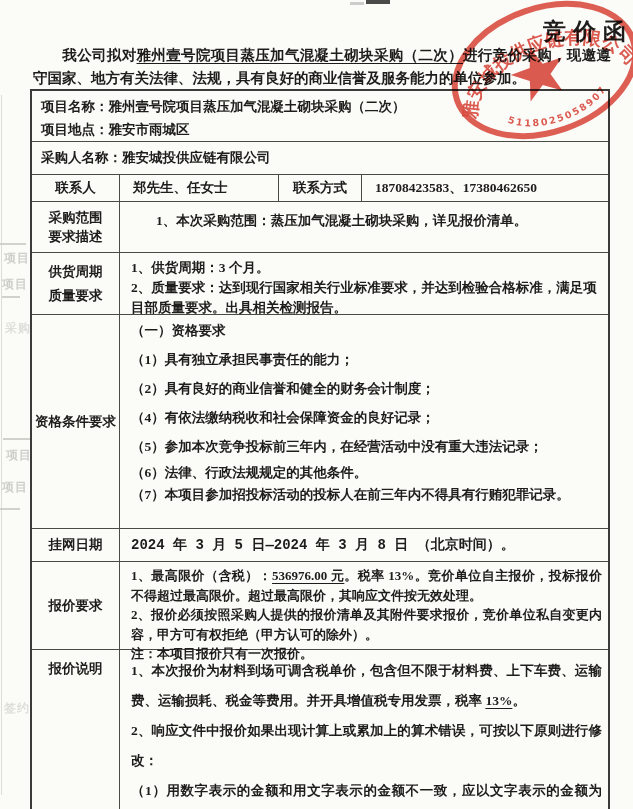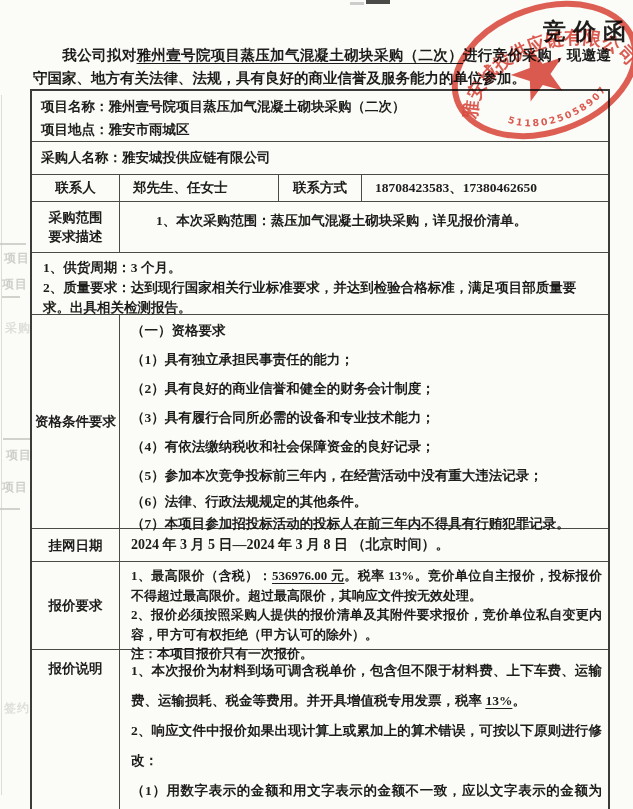--- a/index.html
+++ b/index.html
@@ -40,21 +40,21 @@
     text-align:center;line-height:17px;
   }
   .cnt{flex:1;padding:4px 6px 4px 11px;}
   .fullcell{flex:1;padding:5px 6px 5px 9px;line-height:22.5px;}
   .r1{height:50px;}
   .r2{height:33px;}
   .r3{height:27px;}
   .r4{height:51px;gap:25px;}
   .r5{height:62px;}
   .r6{height:214px;}
-  .r7{height:33px;}
+  .r7{height:33px;font-family:Liberation Mono, monospace;}
   .r8{height:88px;}
   .r9{height:169px;}
   .r3 .c1{width:88px;flex:0 0 88px;border-right:1.5px solid #4a4a47;display:flex;align-items:center;justify-content:center;}
   .r3 .c2{width:159px;flex:0 0 159px;border-right:1.5px solid #4a4a47;display:flex;align-items:center;padding-left:13px;}
   .r3 .c3{width:83px;flex:0 0 83px;border-right:1.5px solid #4a4a47;display:flex;align-items:center;justify-content:center;}
   .r3 .c4{flex:1;display:flex;align-items:center;padding-left:13px;font-family:"Liberation Serif",serif;}
   .two-line-lbl{justify-content:space-around;padding:6px 0;}
   .r4 .cnt{padding-top:9px;line-height:20px;}
   .r5 .cnt{padding-top:5px;line-height:20px;}
   .r6 .cnt{padding-top:6px;}
@@ -131,33 +131,36 @@
 
     <div class="row r4">
       <div class="cell lbl two-line-lbl">
         <div>采购范围</div>
         <div>要求描述</div>
       </div>
       <div class="cell cnt">1、本次采购范围：蒸压加气混凝土砌块采购，详见报价清单。</div>
     </div>
 
     <div class="row r5">
+      <div class="cell lbl two-line-lbl">
+        <div>供货周期</div>
+        <div>质量要求</div>
+      </div>
       <div class="cell cnt">
         <div>1、供货周期：3 个月。</div>
         <div>2、质量要求：达到现行国家相关行业标准要求，并达到检验合格标准，满足项目部质量要求。出具相关检测报告。</div>
       </div>
     </div>
 
     <div class="row r6">
       <div class="cell lbl">资格条件要求</div>
       <div class="cell cnt">
         <div class="q-item">（一）资格要求</div>
         <div class="q-item">（1）具有独立承担民事责任的能力；</div>
         <div class="q-item">（2）具有良好的商业信誉和健全的财务会计制度；</div>
-        <div class="q-item">（3）具有履行合同所必需的设备和专业技术能力；</div>
         <div class="q-item">（4）有依法缴纳税收和社会保障资金的良好记录；</div>
         <div class="q-item" style="margin-bottom:7px;">（5）参加本次竞争投标前三年内，在经营活动中没有重大违法记录；</div>
         <div class="q-item tight">（6）法律、行政法规规定的其他条件。</div>
         <div class="q-item tight">（7）本项目参加招投标活动的投标人在前三年内不得具有行贿犯罪记录。</div>
       </div>
     </div>
 
     <div class="row r7">
       <div class="cell lbl">挂网日期</div>
       <div class="cell cnt">2024 年 3 月 5 日—2024 年 3 月 8 日 （北京时间）。</div>

